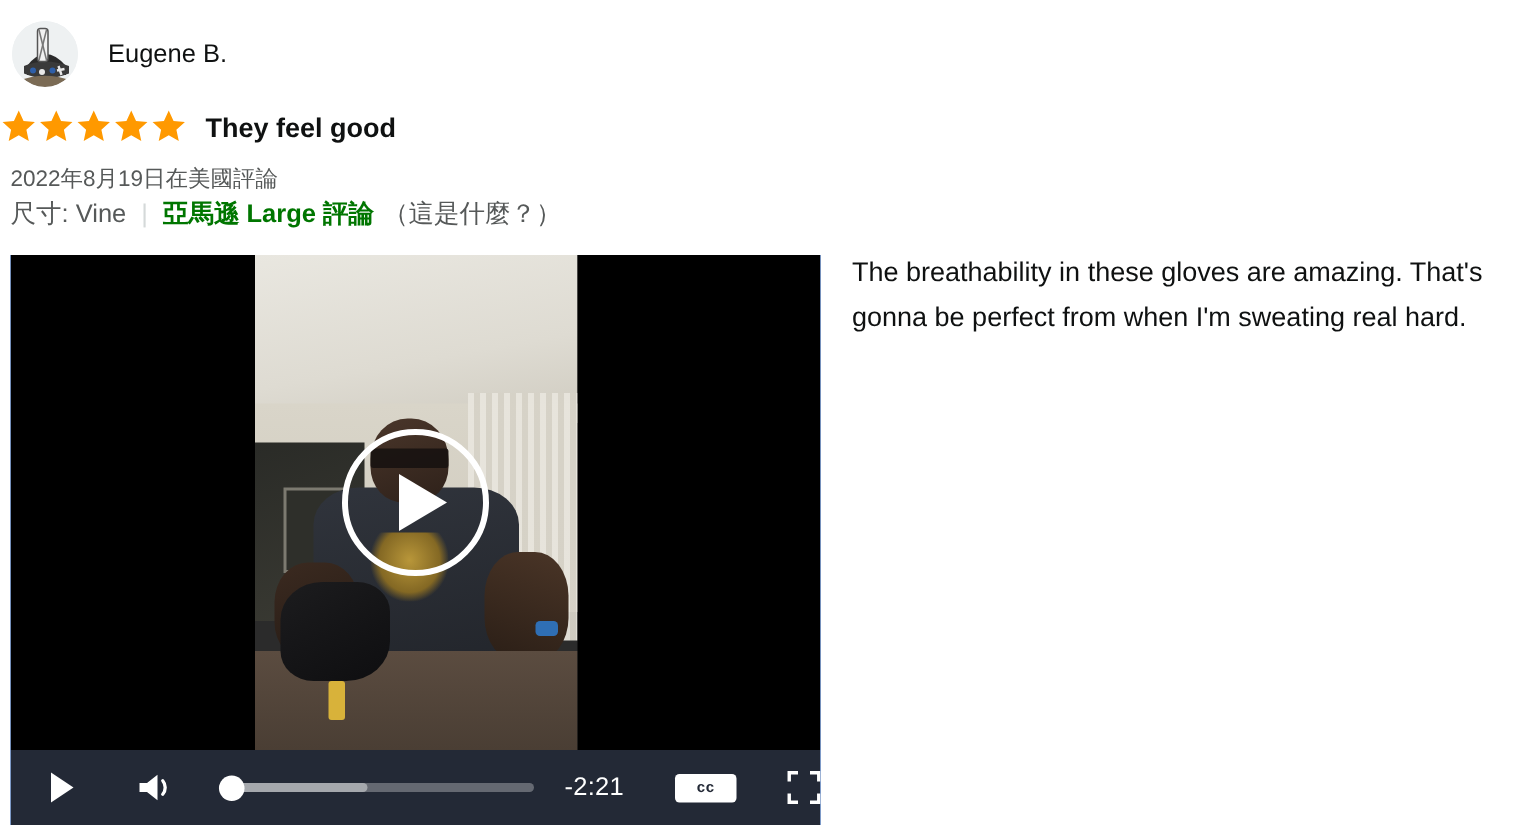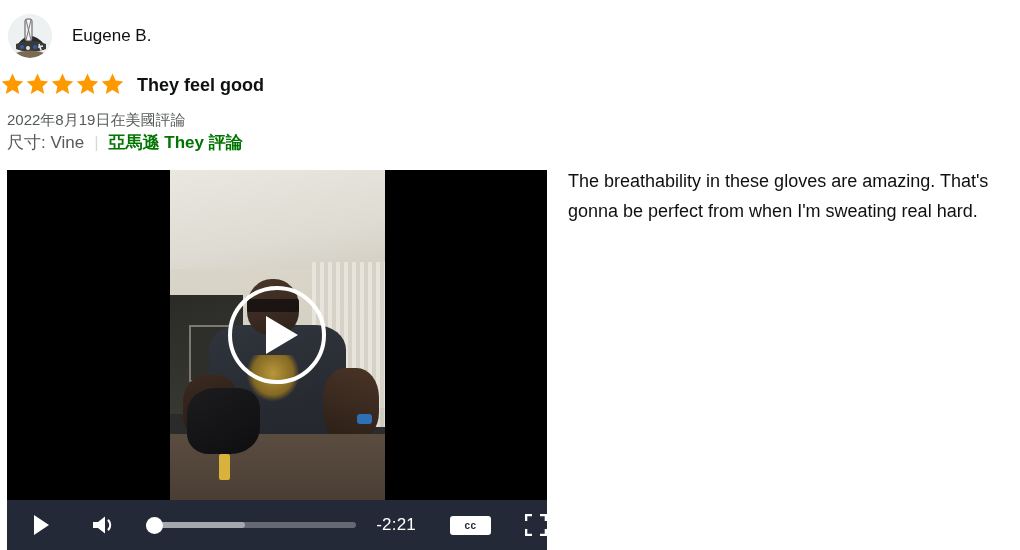--- a/index.html
+++ b/index.html
@@ -379,21 +379,22 @@
         </svg>
     </span>
     <span class="review-title">They feel good</span>
   </div>
 
   <div class="date-line">2022年8月19日在美國評論</div>
 
   <div class="meta-line">
     <span class="meta-size">尺寸: Vine</span>
     <span class="meta-divider">|</span>
-    <span class="vine-badge">亞馬遜 They 評論</span>
+    <span class="vine-badge">亞馬遜 Large 評論</span>
+    <span class="vine-what">（這是什麼？）</span>
   </div>
 
   <div class="video-player">
     <div class="video-stage">
       <div class="video-frame">
         <div class="scene">
           <div class="scene-ceiling"></div>
           <div class="scene-wall"></div>
           <div class="scene-curtain"></div>
           <div class="scene-darkleft"></div>

